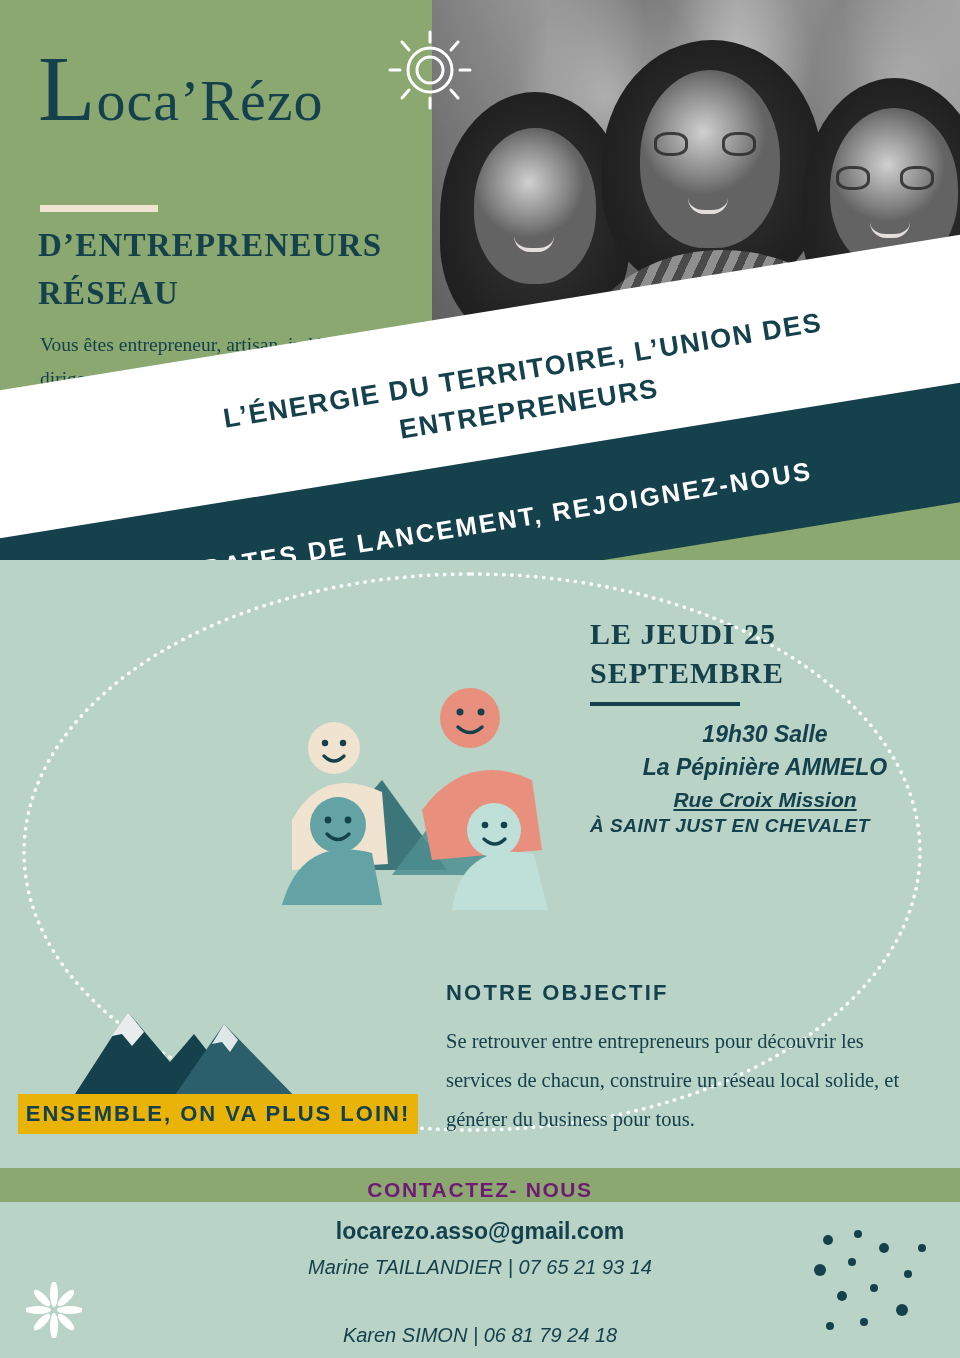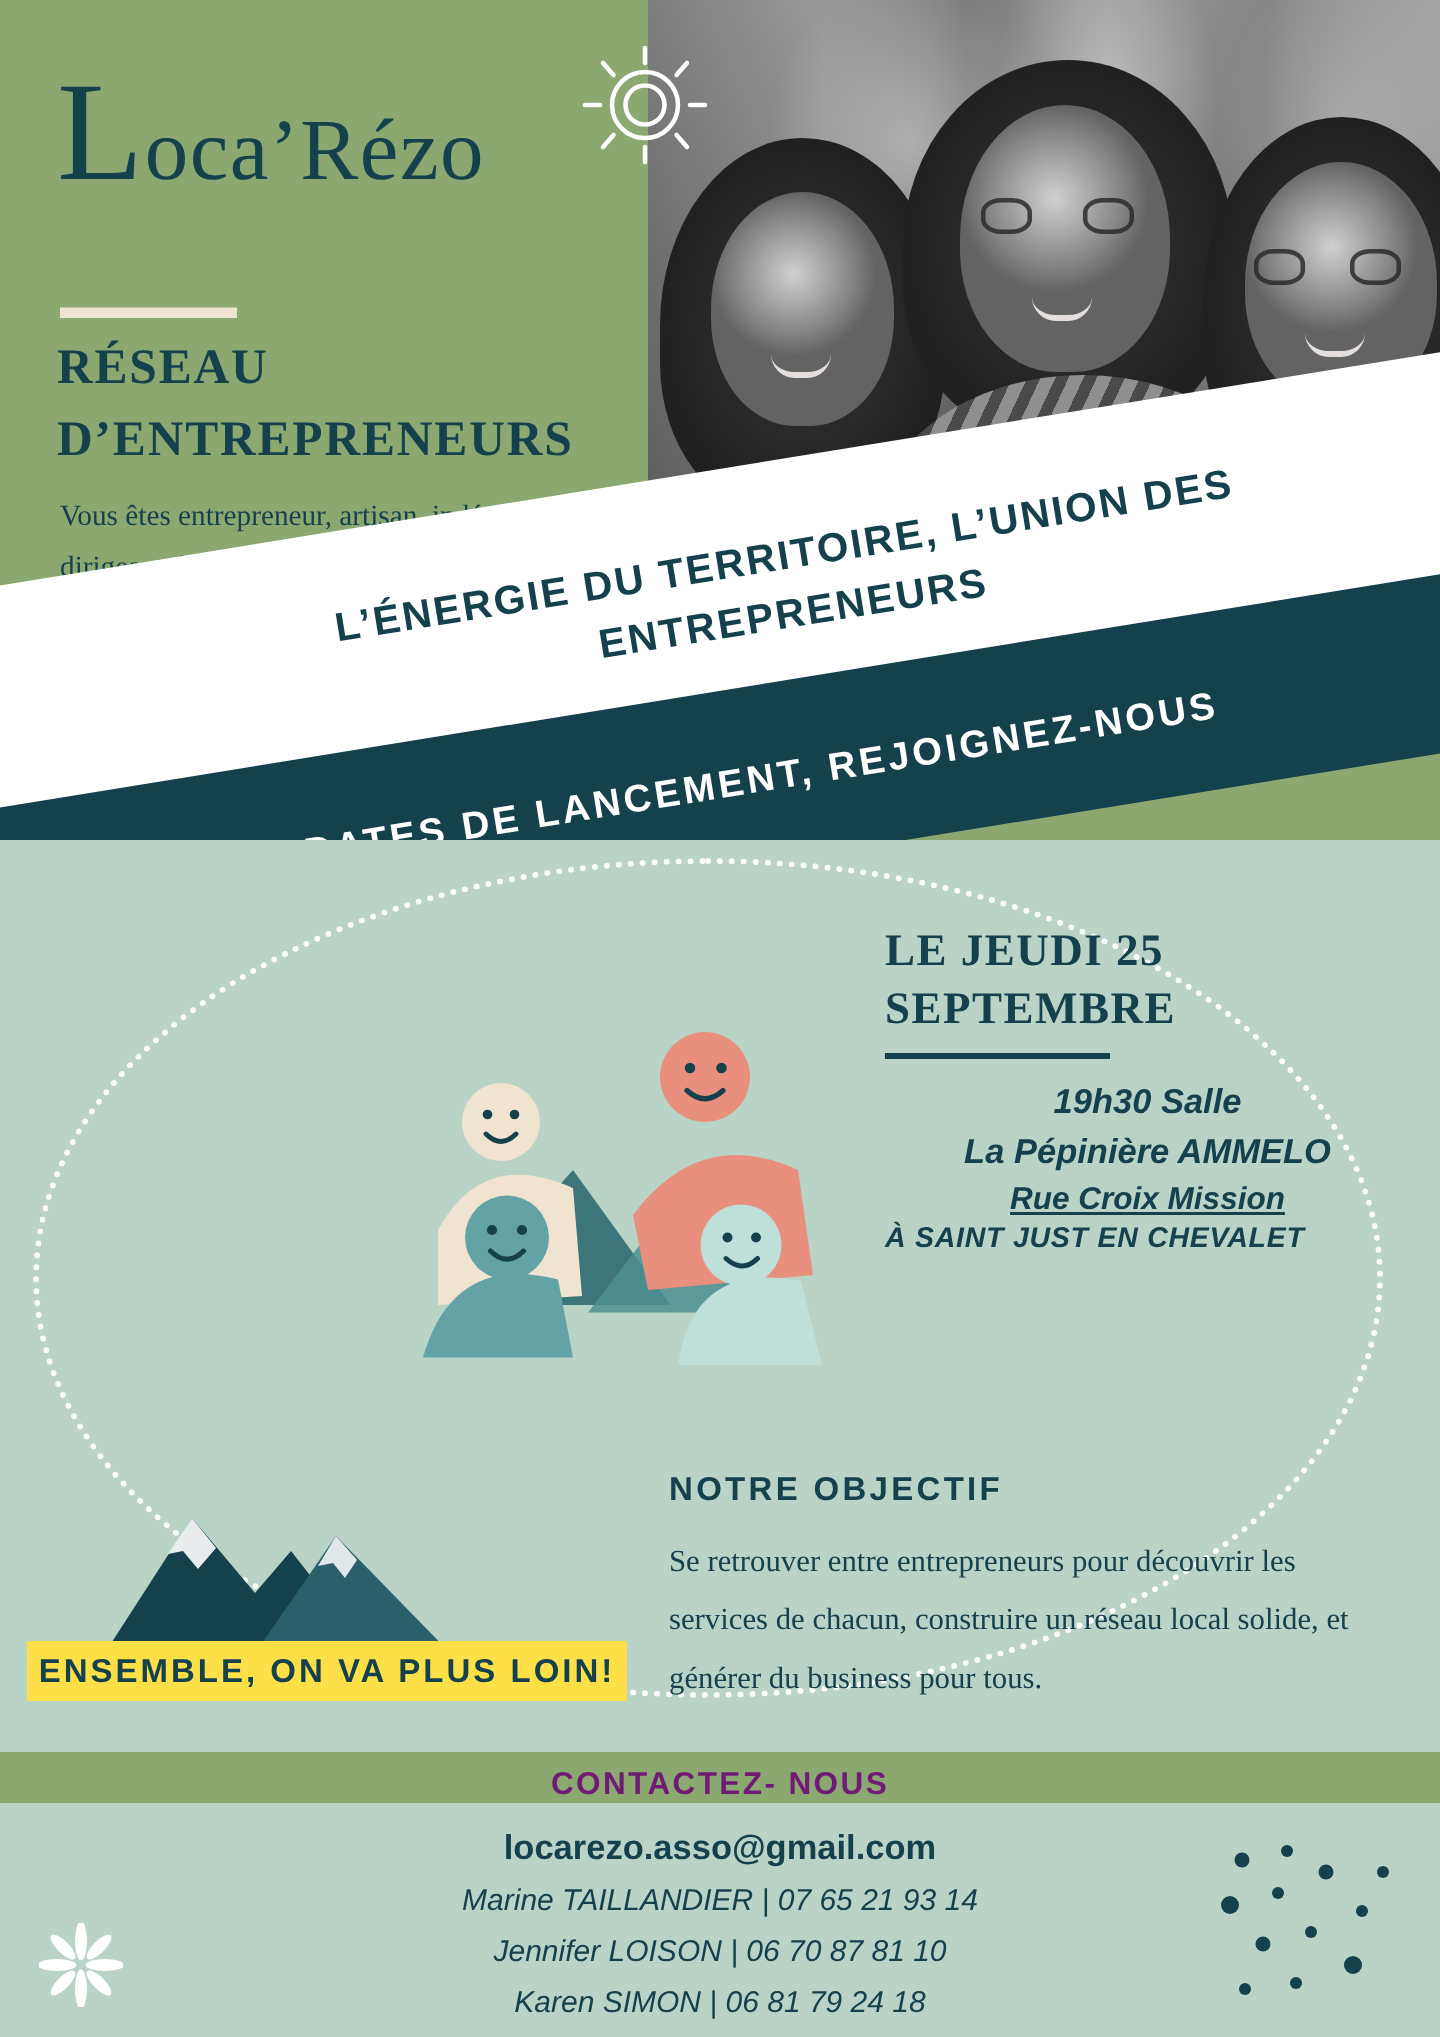--- a/index.html
+++ b/index.html
@@ -185,21 +185,21 @@
 
   
   .people { position: absolute; left: 272px; top: 670px; width: 300px; height: 240px; }
 
   
   .mountains { position: absolute; left: 66px; top: 990px; width: 240px; height: 120px; }
 
   .ensemble {
     position: absolute; left: 18px; top: 1094px;
     width: 400px; height: 40px;
-    background: #fde047;
+    background: #eab308;
     display: flex; align-items: center; justify-content: center;
   }
   .ensemble span {
     color: #15414d; font-weight: bold; font-size: 22px; letter-spacing: 2px;
   }
 
   .objectif-h {
     position: absolute; left: 446px; top: 980px;
     color: #15414d; font-weight: bold; font-size: 22px; letter-spacing: 2.2px;
   }
@@ -292,22 +292,22 @@
     </g>
   </svg>
 
   <div class="logo">
     <span class="big">L</span><span class="rest">oca’Rézo</span>
   </div>
 
   <div class="rule-cream"></div>
 
   <div class="h-reseau">
+    <div>D’ENTREPRENEURS</div>
     <div>RÉSEAU</div>
-    <div>D’ENTREPRENEURS</div>
   </div>
 
   <div class="p-intro">Vous êtes entrepreneur, artisan, indépendant ou dirigeant d’entreprise? Rejoignez LOCA’RÉZO, le réseau local qui connecte et valorise les forces vives de notre territoire.</div>
 
   <div class="band-white"></div>
   <div class="band-white-txt">L’ÉNERGIE DU TERRITOIRE, L’UNION DES ENTREPRENEURS</div>
 
   <div class="band-dark"></div>
   <div class="band-dark-txt">2 DATES DE LANCEMENT, REJOIGNEZ-NOUS</div>
 
@@ -370,21 +370,20 @@
 
   <div class="objectif-h">NOTRE OBJECTIF</div>
   <div class="objectif-p">Se retrouver entre entrepreneurs pour découvrir les services de chacun, construire un réseau local solide, et générer du business pour tous.</div>
 
   <div class="footer-green"></div>
   <div class="footer"></div>
 
   <div class="contact-h">CONTACTEZ- NOUS</div>
   <div class="contact-mail">locarezo.asso@gmail.com</div>
   <div class="contact-line cl0">Marine TAILLANDIER | 07 65 21 93 14</div>
-  <div class="contact-line cl1">Jennifer LOISON | 06 70 87 81 10</div>
   <div class="contact-line cl2">Karen SIMON | 06 81 79 24 18</div>
 
   <svg class="flower" viewBox="0 0 56 56">
     <g fill="#ffffff">
       <ellipse cx="28" cy="12" rx="4" ry="13"></ellipse>
       <ellipse cx="28" cy="44" rx="4" ry="13"></ellipse>
       <ellipse cx="12" cy="28" rx="13" ry="4"></ellipse>
       <ellipse cx="44" cy="28" rx="13" ry="4"></ellipse>
       <ellipse cx="16" cy="16" rx="4" ry="11" transform="rotate(-45 16 16)"></ellipse>
       <ellipse cx="40" cy="40" rx="4" ry="11" transform="rotate(-45 40 40)"></ellipse>

